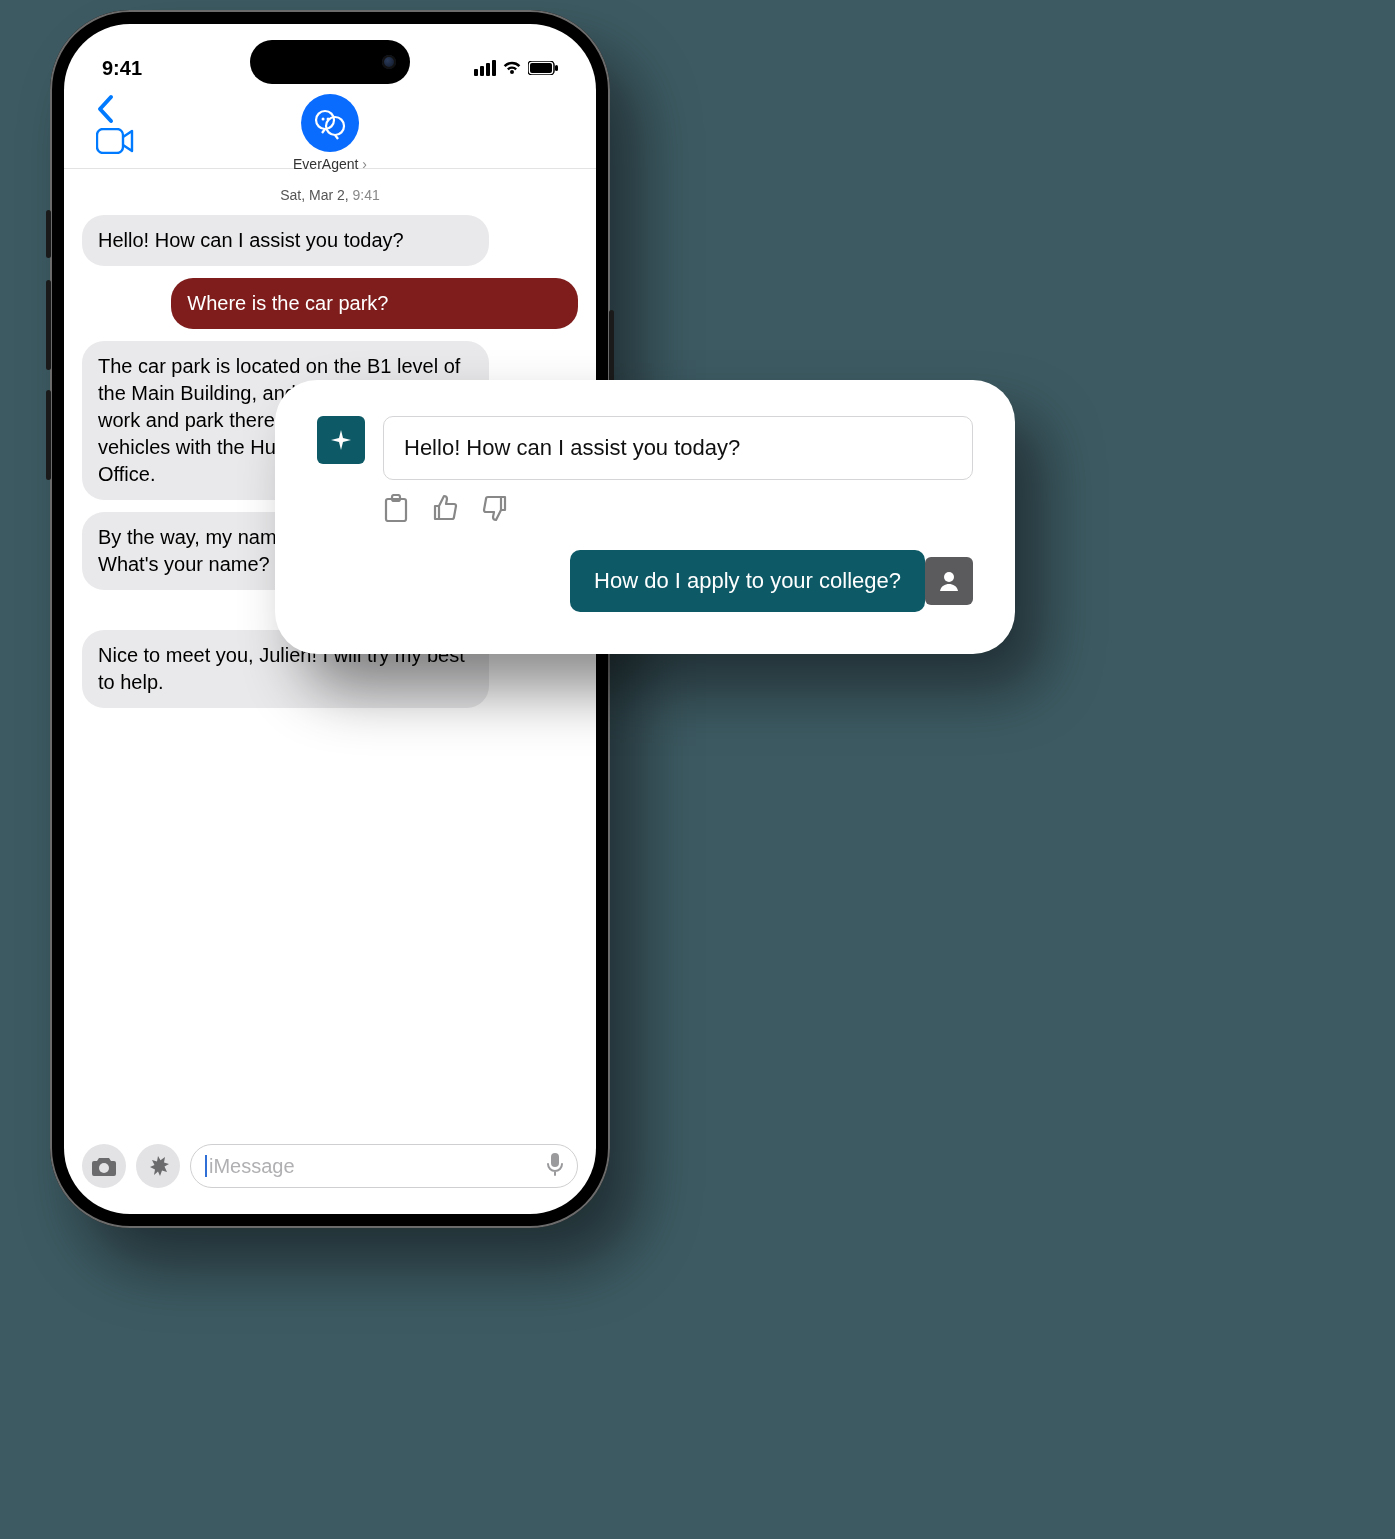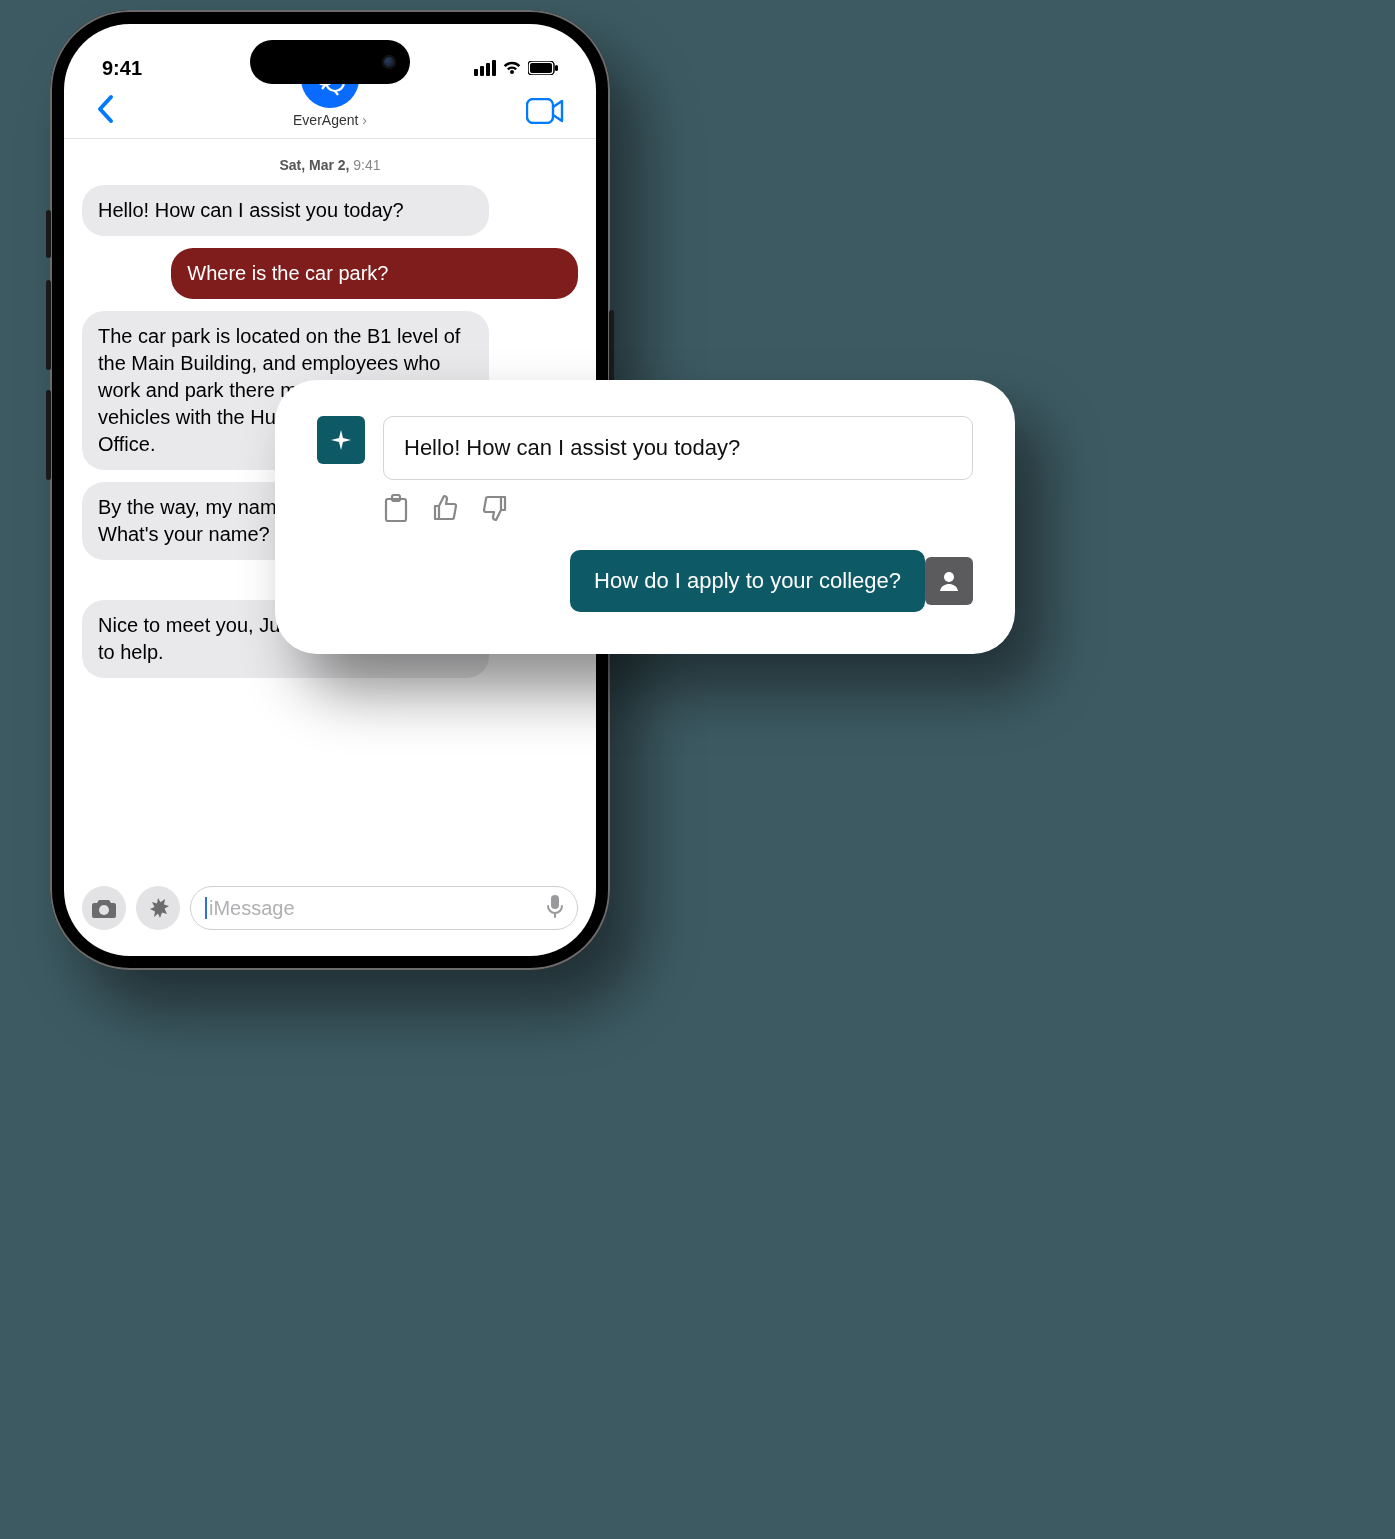--- a/index.html
+++ b/index.html
@@ -11,21 +11,21 @@
     position: relative;
     overflow: hidden;
   }
 
   
   .phone {
     position: absolute;
     left: 50px;
     top: 10px;
     width: 560px;
-    height: 960px;
+    height: 1218px;
     background: #000;
     border-radius: 80px;
     padding: 14px;
     box-shadow: 0 0 0 2px #6b6b6b inset, 30px 40px 60px rgba(0,0,0,0.45);
   }
   .phone-screen {
     width: 100%;
     height: 100%;
     background: #fff;
     border-radius: 66px;
@@ -71,41 +71,42 @@
   .status-right { display:flex; align-items:center; gap:6px; }
   .bars { display:flex; align-items:flex-end; gap:2px; }
   .bars span { width:4px; background:#000; border-radius:1px; }
   .bars span:nth-child(1){height:7px;} .bars span:nth-child(2){height:10px;}
   .bars span:nth-child(3){height:13px;} .bars span:nth-child(4){height:16px;}
   .wifi-ico, .batt-ico { display:inline-block; }
   .wifi-ico svg, .batt-ico svg { display:block; }
 
   
   .nav-header {
-    display:flex; align-items:flex-end; justify-content:space-between;
+    display:flex; align-items:flex-start; justify-content:space-between;
     padding: 0 32px 10px;
     border-bottom: 1px solid #e3e3e3;
     position: relative;
+    flex-direction: column;
   }
   .back-chev { color:#007aff; }
   .contact-block { position:absolute; left:50%; transform:translateX(-50%); text-align:center; }
   .contact-avatar {
     width:58px; height:58px; border-radius:50%; background:#0a6cff;
     margin:0 auto 4px; display:flex; align-items:center; justify-content:center;
   }
   .contact-name { font-size:14px; color:#333; }
   .contact-name::after { content:" ›"; color:#888; }
   .video-ico { color:#007aff; }
 
   
   .convo {
     padding: 12px 18px;
   }
   .timestamp { text-align:center; font-size:14px; color:#888; margin:6px 0 12px; }
-  .timestamp b { color:#555; font-weight:700; }
+  .timestamp b { color:#555; font-weight:400; }
   .bubble {
     max-width: 82%;
     padding: 12px 16px;
     border-radius: 22px;
     font-size: 20px;
     line-height: 1.35;
     margin-bottom: 12px;
     word-wrap: break-word;
   }
   .bubble.in { background:#e9e9eb; color:#000; }

